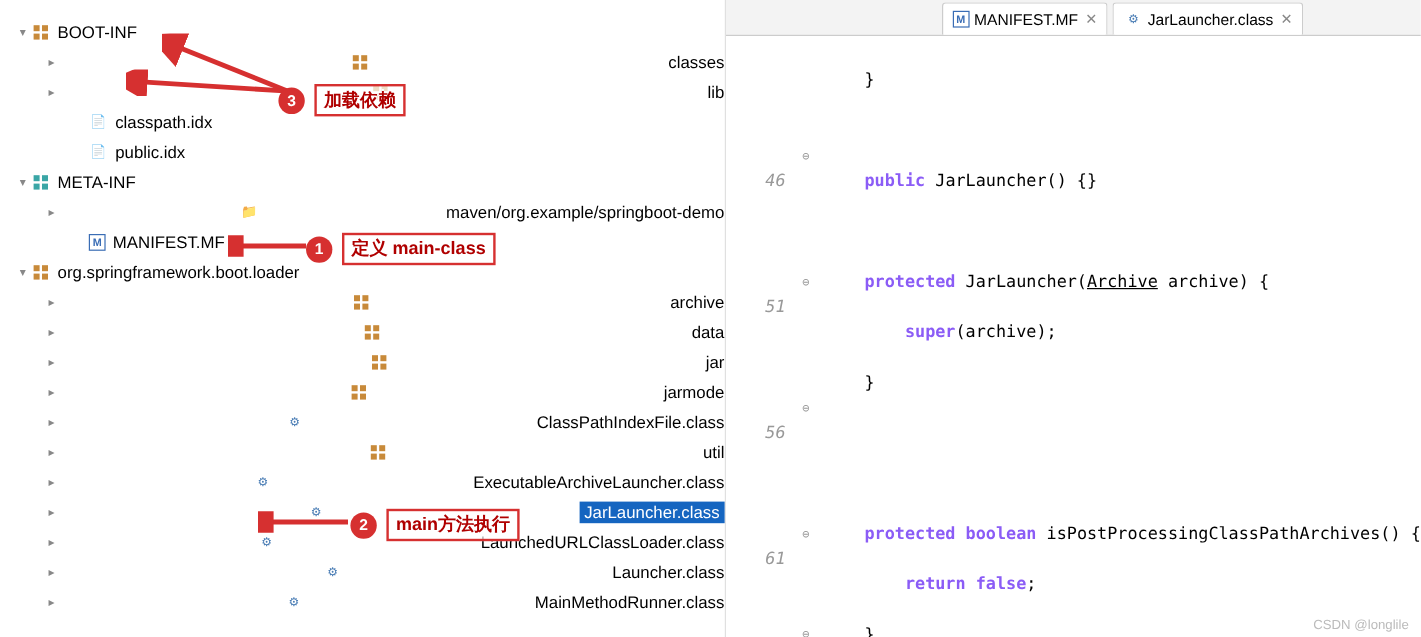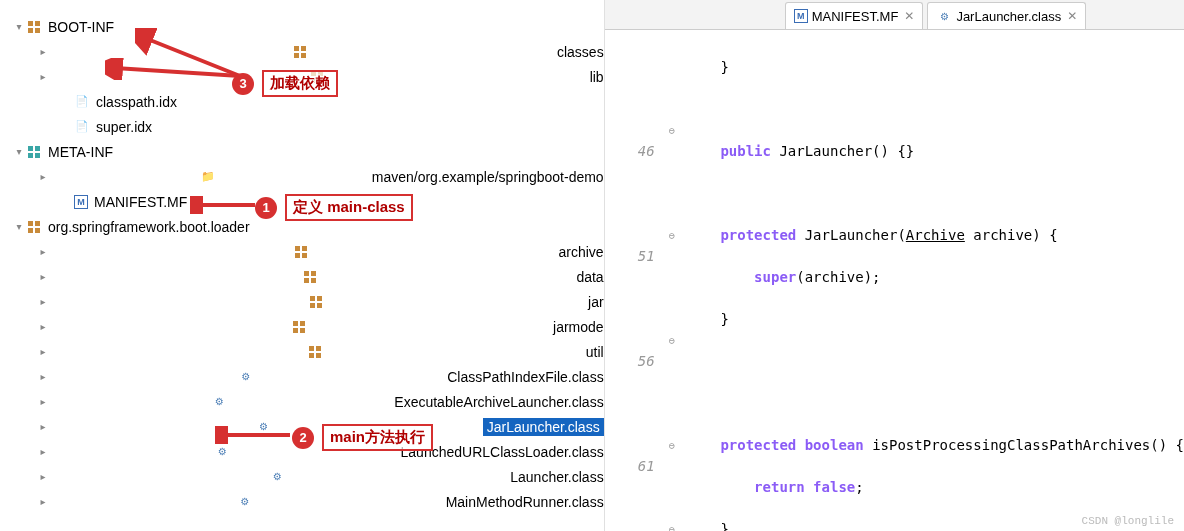--- a/index.html
+++ b/index.html
@@ -37,21 +37,21 @@
 .tab .close { margin-left: 6px; color: #888; font-size: 12px; }
 
 .editor { flex: 1; display: flex; font-family: "Menlo", "Consolas", monospace; font-size: 14px; background: #fff; overflow: hidden; }
 .gutter { width: 60px; text-align: right; color: #999; padding-right: 10px; padding-top: 6px; line-height: 21px; user-select: none; font-style: italic; }
 .fold-col { width: 14px; padding-top: 6px; line-height: 21px; color: #888; text-align: center; font-size: 10px; }
 .code { flex: 1; padding-top: 6px; line-height: 21px; white-space: pre; padding-left: 8px; }
 .kw { color: #8b5cf6; font-weight: bold; }
 .ident { color: #000; }
 .under { text-decoration: underline; }
 .fold-mark { color: #999; }
-.watermark { position: absolute; right: 10px; bottom: 4px; color: #bbb; font-size: 11px; pointer-events: none; font-family: Liberation Mono, monospace; }
+.watermark { position: absolute; right: 10px; bottom: 4px; color: #bbb; font-size: 11px; pointer-events: none; }
 </style>
 </head>
 <body>
 
 <div class="ide">
 
   <div class="left-pane">
 
     <div class="tree-row lvl0">
       <span class="arrow down"></span>
@@ -94,21 +94,21 @@
 
     <div class="tree-row lvl2">
       <span class="arrow none"></span>
       <span class="icon file">📄</span>
       <span class="tree-label">classpath.idx</span>
     </div>
 
     <div class="tree-row lvl2">
       <span class="arrow none"></span>
       <span class="icon file">📄</span>
-      <span class="tree-label">super.idx</span>
+      <span class="tree-label">public.idx</span>
     </div>
 
     <div class="tree-row lvl0">
       <span class="arrow down"></span>
       <span class="icon pkg-meta">
           <svg viewBox="0 0 14 14">
             <rect x="1" y="1" width="5" height="5" fill="#3aa6a6"></rect>
             <rect x="8" y="1" width="5" height="5" fill="#3aa6a6"></rect>
             <rect x="1" y="8" width="5" height="5" fill="#3aa6a6"></rect>
             <rect x="8" y="8" width="5" height="5" fill="#3aa6a6"></rect>
@@ -189,35 +189,35 @@
             <rect x="8" y="1" width="5" height="5" fill="#c88a3a"></rect>
             <rect x="1" y="8" width="5" height="5" fill="#c88a3a"></rect>
             <rect x="8" y="8" width="5" height="5" fill="#c88a3a"></rect>
           </svg>
         </span>
       <span class="tree-label">jarmode</span>
     </div>
 
     <div class="tree-row lvl1">
       <span class="arrow right"></span>
+      <span class="icon class"></span>
+      <span class="tree-label">ClassPathIndexFile.class</span>
+    </div>
+
+    <div class="tree-row lvl1">
+      <span class="arrow right"></span>
       <span class="icon pkg">
           <svg viewBox="0 0 14 14">
             <rect x="1" y="1" width="5" height="5" fill="#c88a3a"></rect>
             <rect x="8" y="1" width="5" height="5" fill="#c88a3a"></rect>
             <rect x="1" y="8" width="5" height="5" fill="#c88a3a"></rect>
             <rect x="8" y="8" width="5" height="5" fill="#c88a3a"></rect>
           </svg>
         </span>
       <span class="tree-label">util</span>
-    </div>
-
-    <div class="tree-row lvl1">
-      <span class="arrow right"></span>
-      <span class="icon class"></span>
-      <span class="tree-label">ClassPathIndexFile.class</span>
     </div>
 
     <div class="tree-row lvl1">
       <span class="arrow right"></span>
       <span class="icon class"></span>
       <span class="tree-label">ExecutableArchiveLauncher.class</span>
     </div>
 
     <div class="tree-row lvl1">
       <span class="arrow right"></span>

